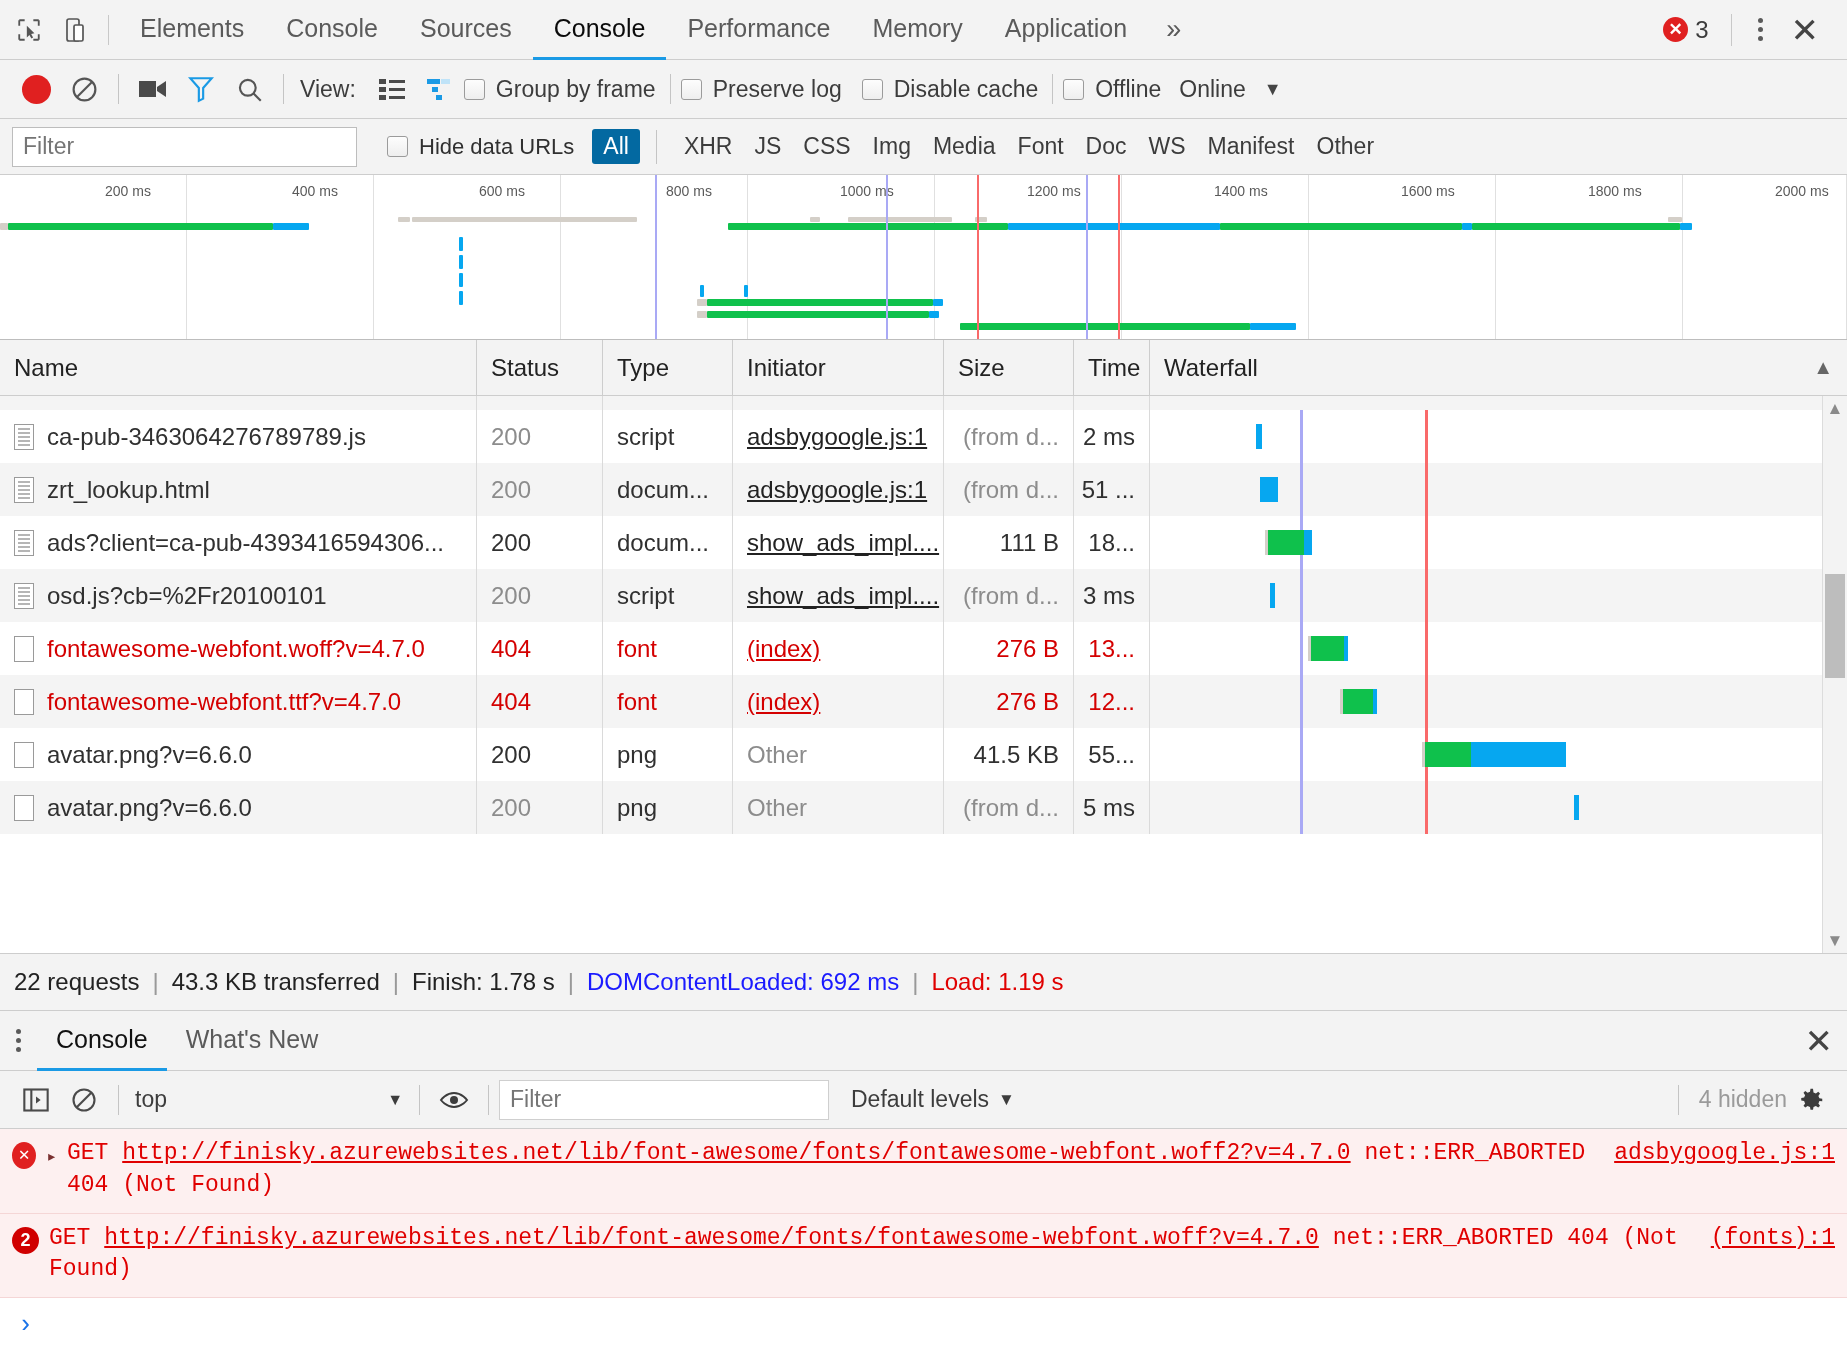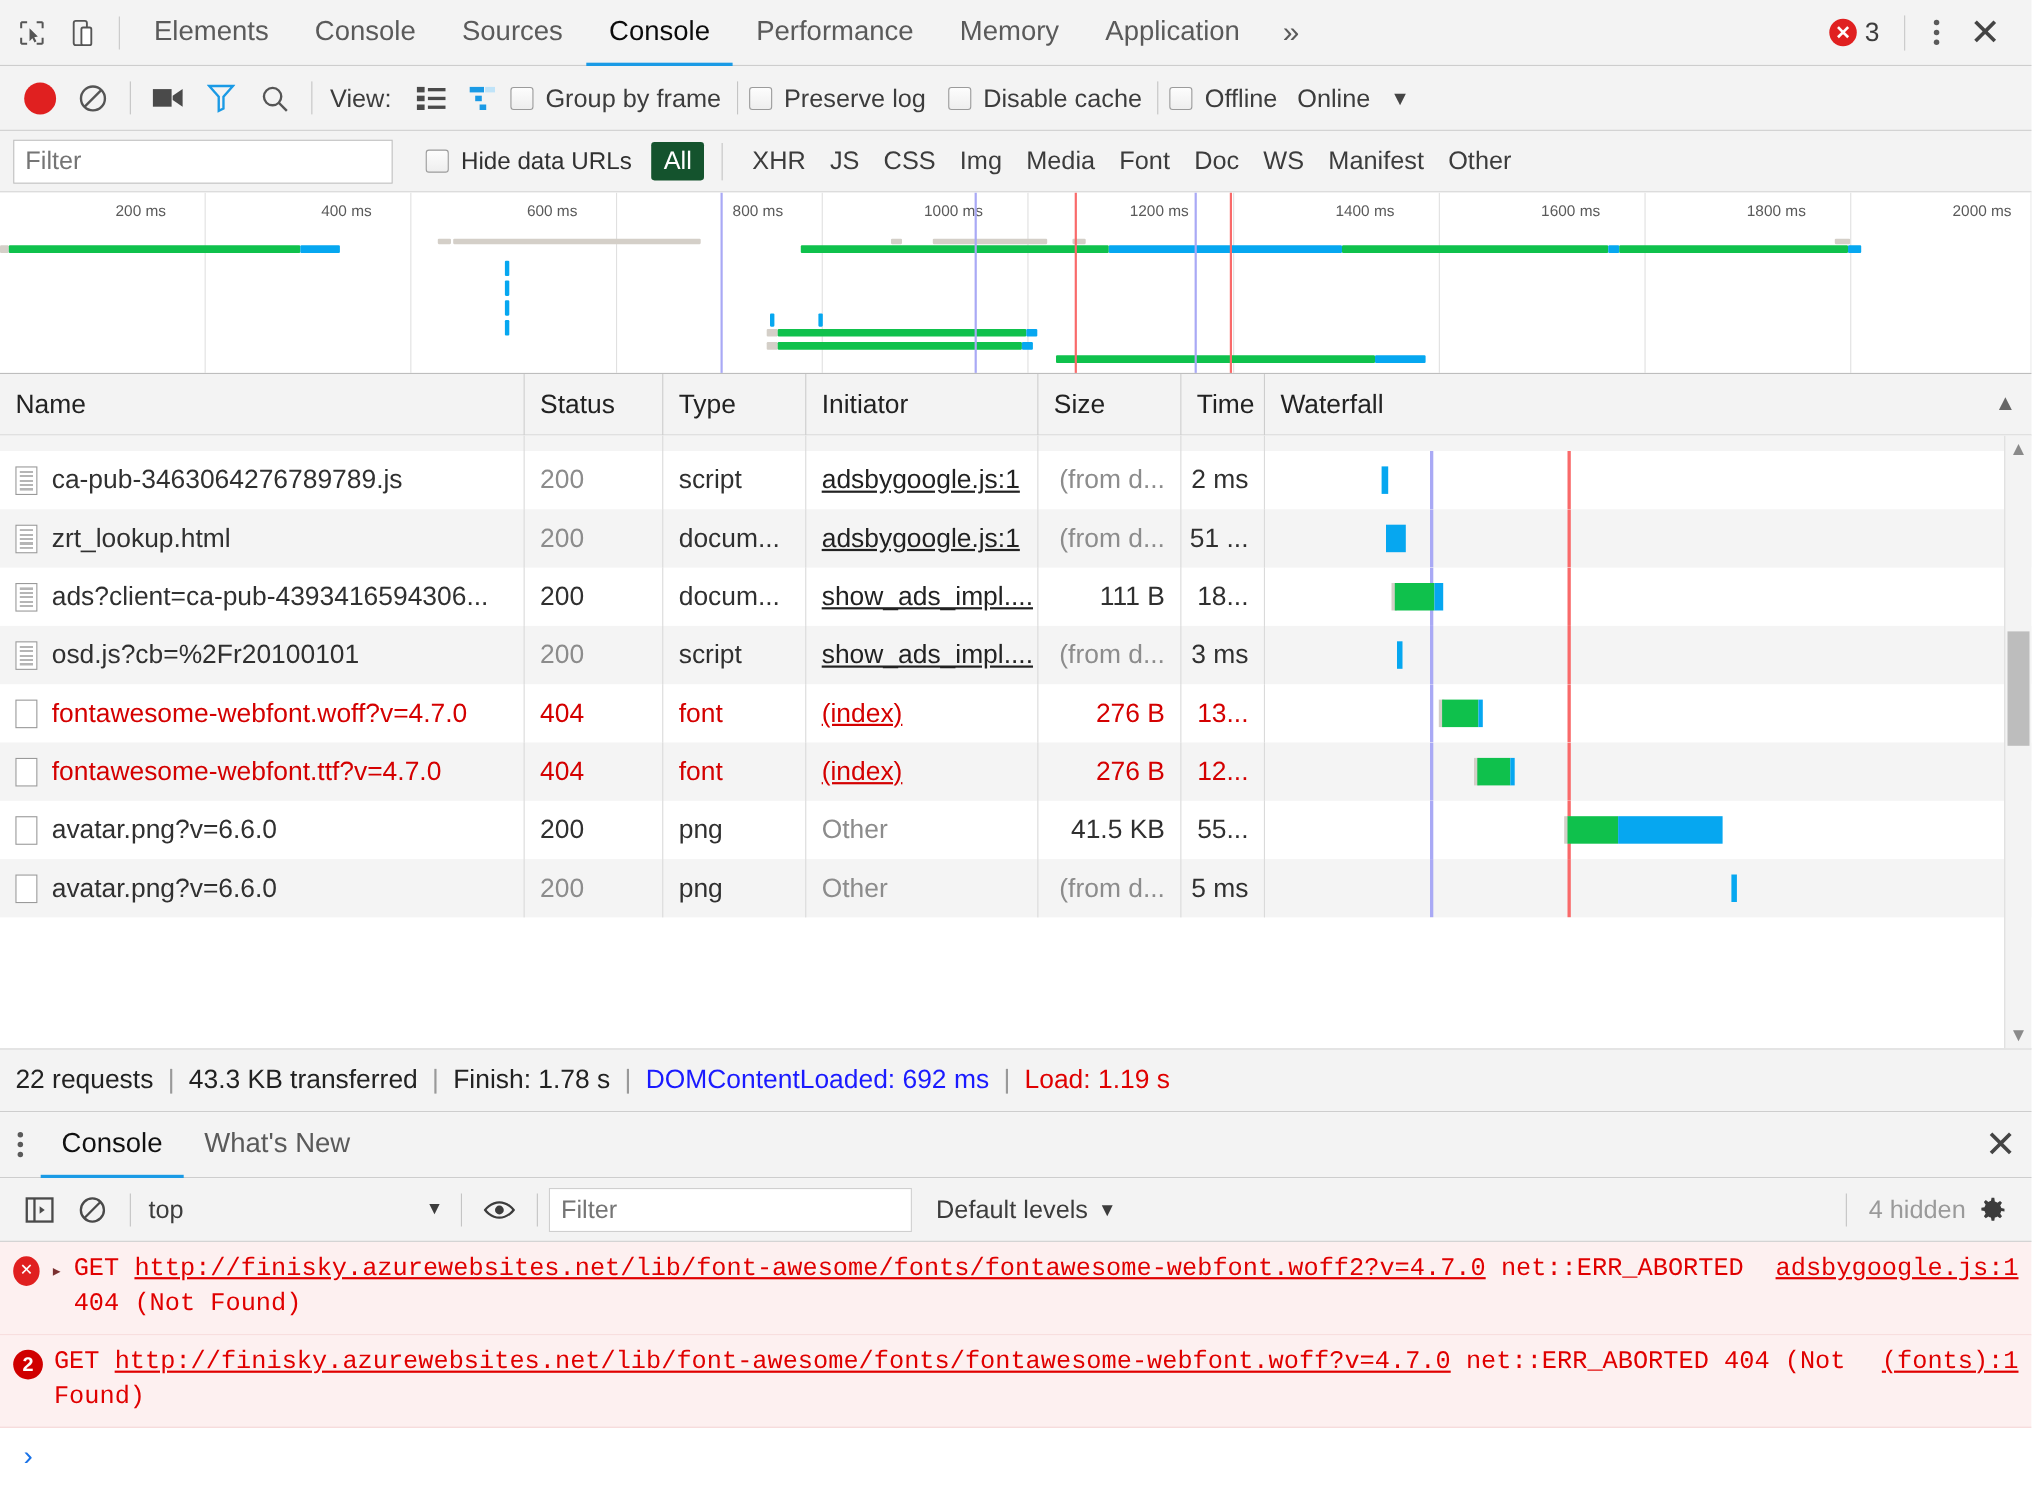--- a/index.html
+++ b/index.html
@@ -88,21 +88,21 @@
   .filter-input {
     width: 345px; height: 40px;
     background: #fff; border: 1px solid #bdbdbd;
     font-size: 23px; color: #8a8a8a;
     padding: 0 10px; outline: none;
     font-family: "Liberation Sans", sans-serif;
   }
   .fsep { width:1px; height:34px; background:#c4c4c4; margin: 0 16px; }
   .ftypes { display:flex; align-items:center; gap: 0px; font-size:23px; }
   .ftype { padding: 4px 11px; cursor: pointer; color:#3c3c3c; border-radius: 3px; white-space: nowrap;}
-  .ftype.sel { background: #14532d; color: #fff; }
+  .ftype.sel { background: #0369a1; color: #fff; }
 
   
   .overview {
     flex: 0 0 165px; height:165px;
     position: relative; background: #fff;
     border-bottom: 1px solid #bdbdbd;
     overflow: hidden;
   }
   .ov-grid { position:absolute; inset:0; }
   .ov-cell { position:absolute; top:0; bottom:0; border-right:1px solid #e0e0e0; }

